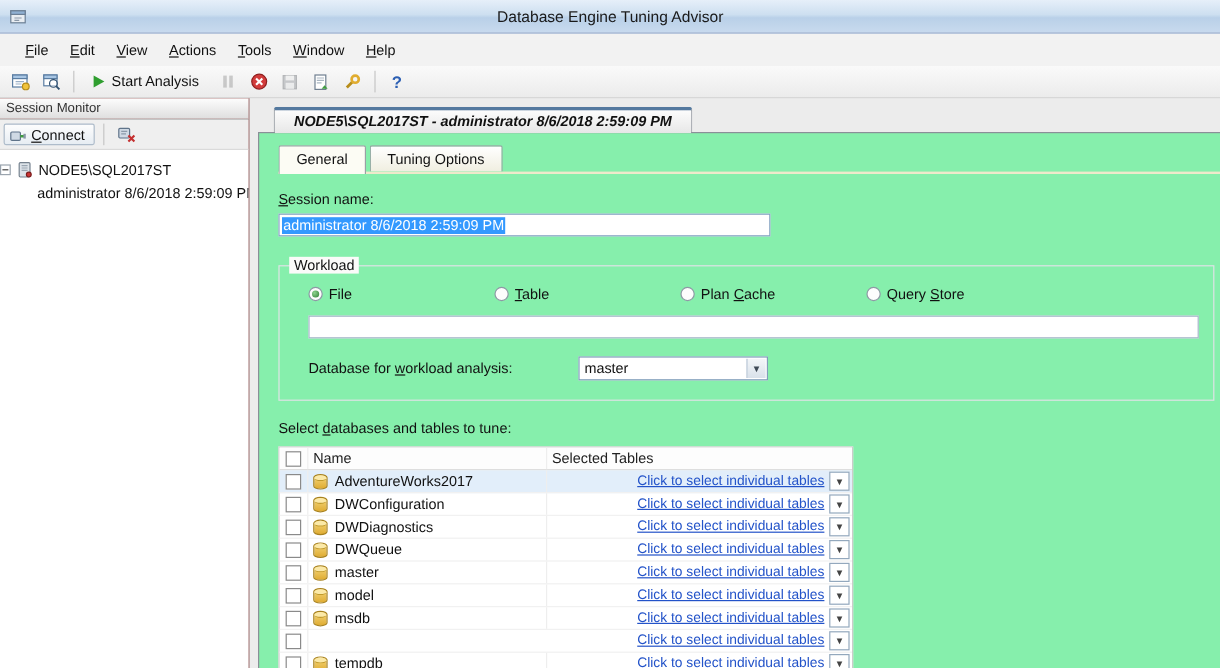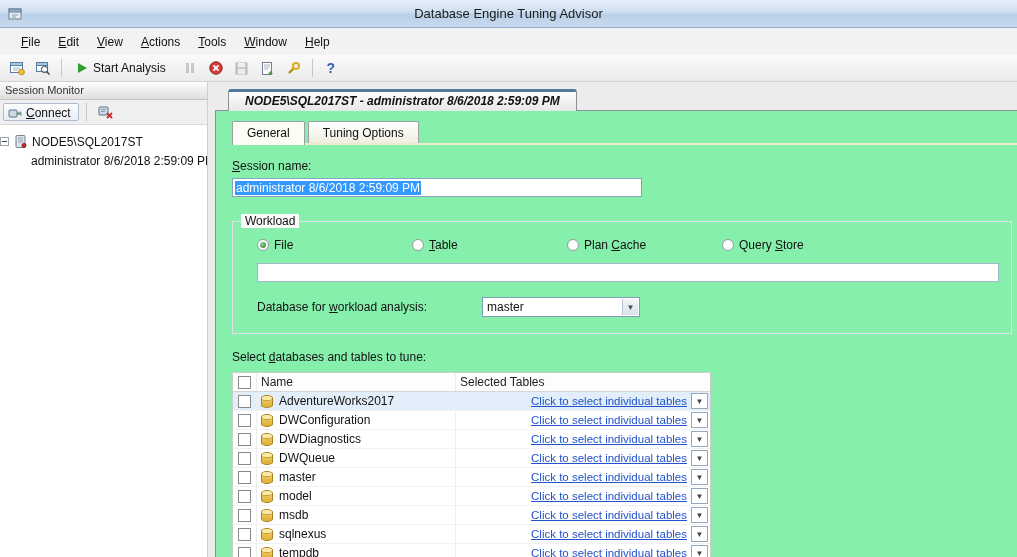--- a/index.html
+++ b/index.html
@@ -363,24 +363,20 @@
                 </div>
                 <div class="c-sel">
                   <a class="lnk">Click to select individual tables</a>
                   <span class="dd-btn">▼</span>
                 </div>
               </div>
               <div class="tr">
                 <div class="c-check">
                   <span class="cb"></span>
                 </div>
-                <div class="c-name">
-                  <span class="db-icon"></span>
-                  <span class="nm">sqlnexus</span>
-                </div>
                 <div class="c-sel">
                   <a class="lnk">Click to select individual tables</a>
                   <span class="dd-btn">▼</span>
                 </div>
               </div>
               <div class="tr">
                 <div class="c-check">
                   <span class="cb"></span>
                 </div>
                 <div class="c-name">

